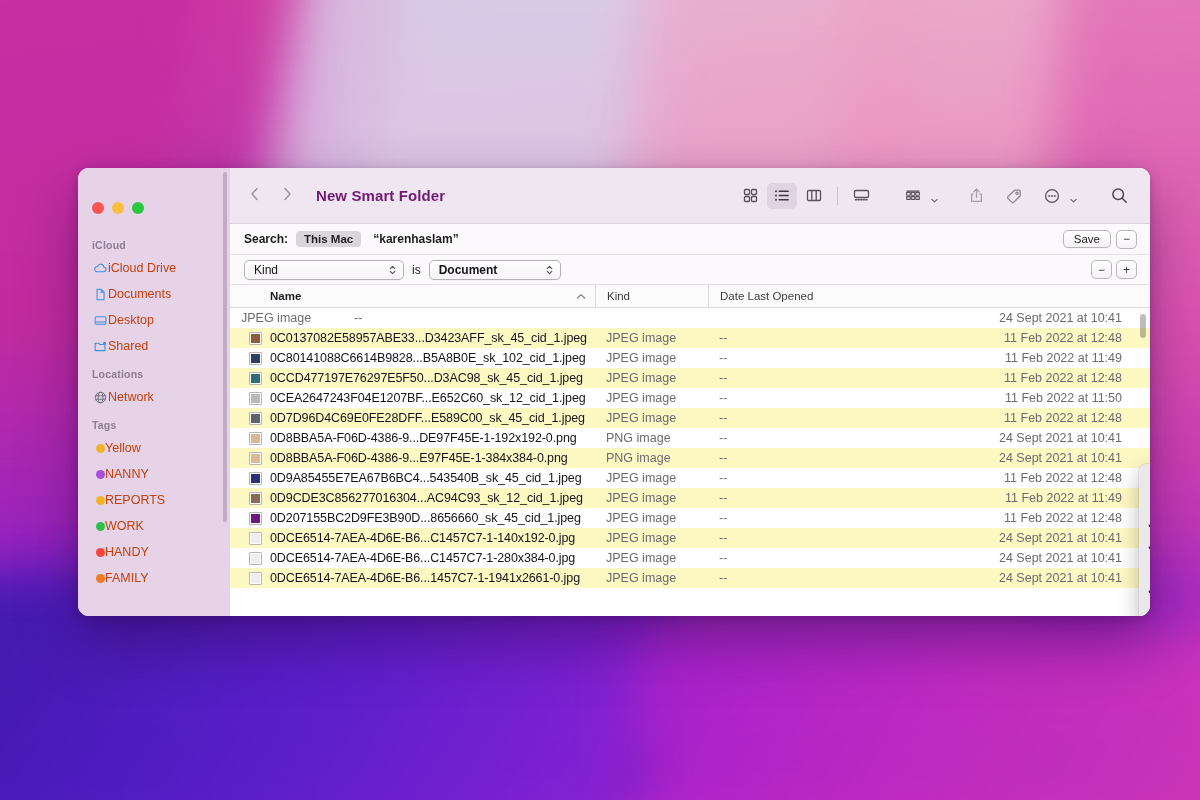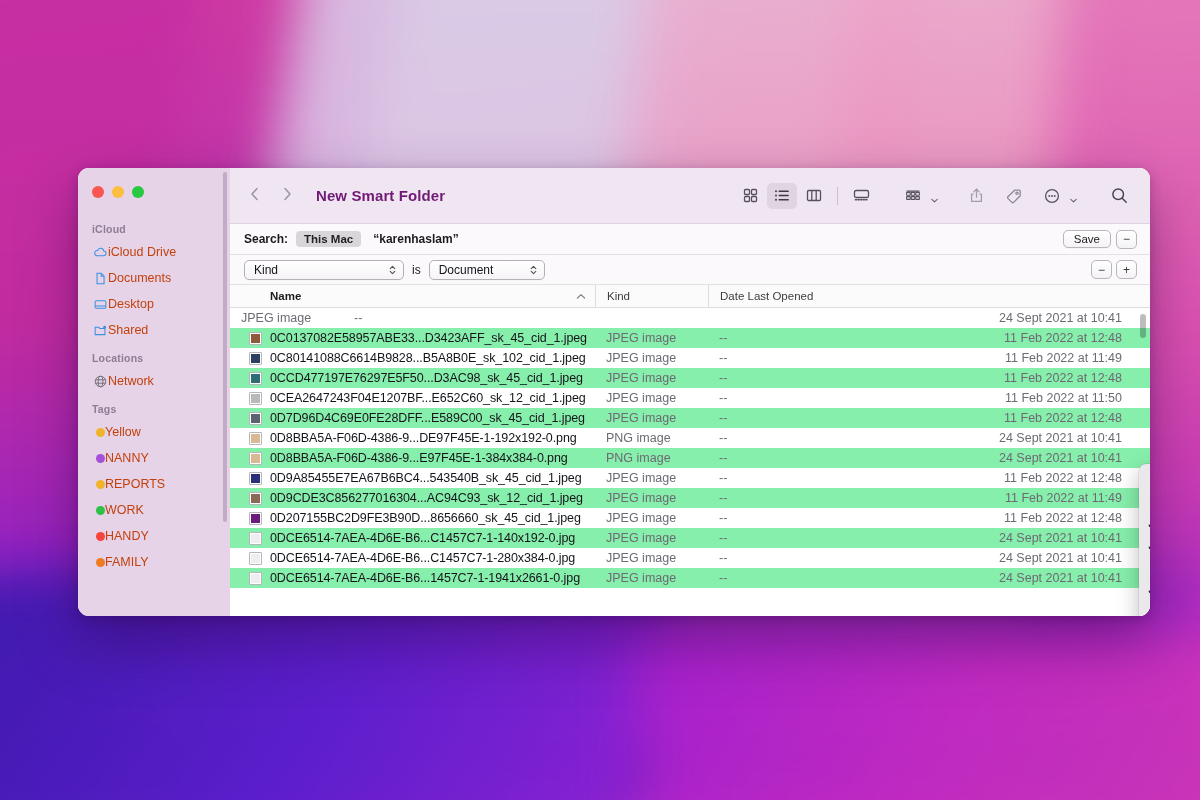--- a/index.html
+++ b/index.html
@@ -73,21 +73,21 @@
     box-shadow:0 26px 60px rgba(40,0,60,.40), 0 3px 12px rgba(40,0,60,.25);
     display:flex; flex-direction:column;
     background:#ffffff;
   }
   .win-body { flex:1; display:flex; min-height:0; }
 
   
   #sidebar {
     width:152px; flex:0 0 152px;
     background:#e6d3e8;
-    padding-top:8px;
+    padding-top:24px;
     position:relative;
     overflow:hidden;
   }
   .traffic { display:flex; gap:8px; padding:10px 0 16px 14px; }
   .light { width:12px; height:12px; border-radius:50%; }
   .l-red{background:#f9564f;} .l-yel{background:#fbbe3f;} .l-grn{background:#28c840;}
   .sb-section {
     font-size:10.5px; font-weight:700; color:#8d7d93;
     padding:9px 0 4px 14px; letter-spacing:.2px;
   }
@@ -162,21 +162,21 @@
     border-bottom:1px solid #e2e2e2; font-size:12px; color:#1d1b20;
   }
   .select {
     border:1px solid #b4b0b6; border-radius:5px;
     background:linear-gradient(180deg,#fff,#f6f4f7);
     height:20px; display:flex; align-items:center;
     padding:0 6px 0 9px; font-size:12px; color:#15131a;
     box-shadow:0 .5px 0 rgba(0,0,0,.04);
   }
   .sel-kind { width:160px; }
-  .sel-doc { width:116px; }
+  .sel-doc { width:132px;font-weight:bold; }
   .sel-lbl { flex:1; }
   .updown { width:9px; height:14px; color:#55505a; }
   .is-lbl { margin:0 8px; }
   .crit-right { margin-left:auto; display:flex; gap:4px; }
 
   
   .colhead {
     height:23px; flex:0 0 23px; display:flex; align-items:center;
     background:#fbfbfb; border-bottom:1px solid #dcdcdc;
     font-size:11.5px; color:#3f3c43;
@@ -186,21 +186,21 @@
   .ch-sort { margin-left:auto; margin-right:9px; color:#8a858f; display:flex; }
   .ch-kind { width:113px; padding-left:11px; border-left:1px solid #dedede; }
   .ch-dlo  { flex:1; padding-left:11px; border-left:1px solid #dedede; }
 
   
   .filelist { flex:1; overflow:hidden; position:relative; background:#fff; }
   .frow {
     height:20px; display:flex; align-items:center;
     font-size:12.5px; color:#16141a;
   }
-  .frow.alt { background:#86efac;justify-content:center; }
+  .frow.alt { background:#fef9c3;justify-content:center; }
   .f-name { width:365px; display:flex; align-items:center; padding-left:19px; gap:8px; }
   .thumb {
     width:13px; height:13px; flex:0 0 13px; border-radius:1px;
     border:1px solid #b8b4bc; background:#fff;
     display:flex; align-items:center; justify-content:center;
     overflow:hidden;
   }
   .thumb i { display:block; width:9px; height:9px; }
   .f-label { white-space:nowrap; overflow:hidden; text-overflow:ellipsis; letter-spacing:-.1px; }
   .f-kind { width:113px; padding-left:11px; color:#6e6a73; }

